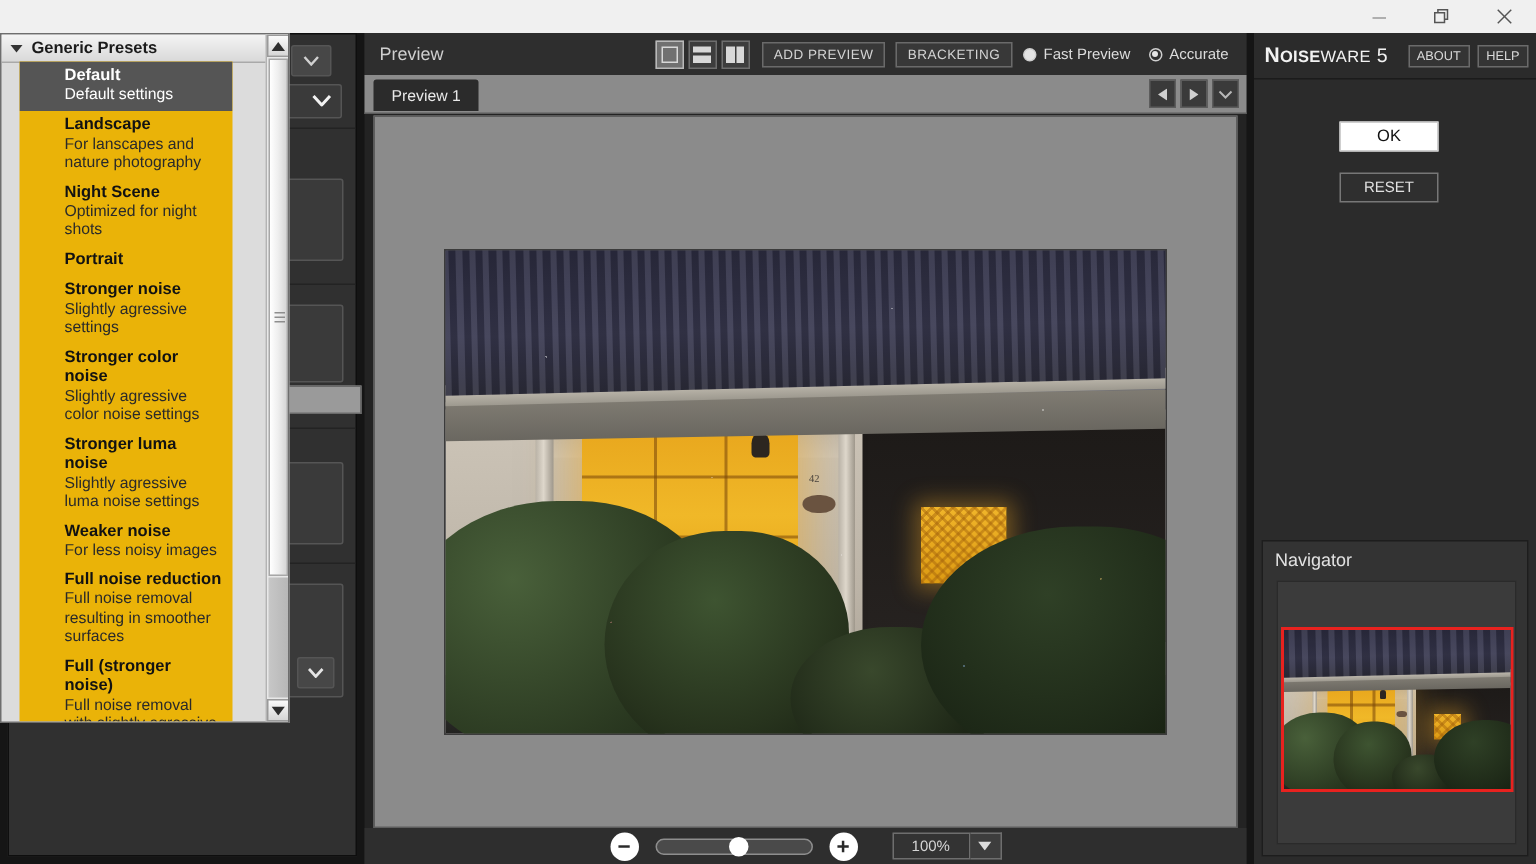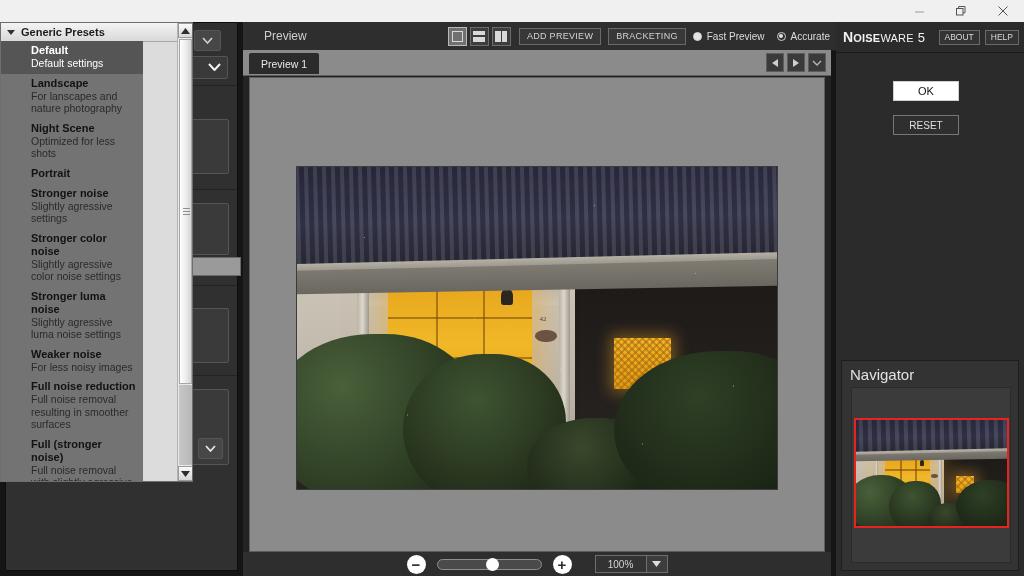--- a/index.html
+++ b/index.html
@@ -74,22 +74,22 @@
     border-bottom: 1px solid #a9a9a9;
     display: flex; align-items: center;
     padding-left: 6px; gap: 6px;
     font-size: 11px; color: #1b1b1b; font-weight: 600;
   }
   .tri-down {
     width:0;height:0;border-left:4px solid transparent;border-right:4px solid transparent;
     border-top:5px solid #333;
   }
   .preset-list {
-    position:absolute; left:0; top:18px; width:142px; bottom:0;
-    background:#737373; overflow:hidden;
+    position:absolute; left:12px; top:18px; width:142px; bottom:0;
+    background:#eab308; overflow:hidden;
   }
   .preset-item { padding: 3px 6px 4px 30px; }
   .preset-item.sel { background:#555; }
   .preset-item.sel .pi-title, .preset-item.sel .pi-desc { color:#fff; }
   .pi-title { font-size: 11px; font-weight: 700; color:#121212; line-height: 13px; }
   .pi-desc  { font-size: 10.5px; color:#2a2a2a; line-height: 12.5px; }
 
   
   .preset-sb {
     position:absolute; right:0; top:0; width:15px; height:458px;
@@ -116,21 +116,21 @@
   }
 
   
   .center {
     position: absolute; left: 243px; top: 0px; width: 588px; height: 554px;
     background: #232323;
   }
   .preview-header {
     position:absolute; left:0; top:0; width:588px; height:28px;
     background:#2e2e2e; border-bottom:1px solid #1a1a1a;
-    display:flex; align-items:center;padding-left:11px;
+    display:flex; align-items:center;
   }
   .preview-title {
     color:#cfcfcf; font-size:12px; padding-left:10px; flex:1;
   }
   .viewmode {
     display:flex; gap:3px; margin-right:8px;
   }
   .vm-btn {
     width:19px;height:19px; background:#3d3d3d; border:1px solid #6d6d6d;
     box-sizing:border-box; display:flex;align-items:center;justify-content:center;
@@ -243,21 +243,21 @@
   .resetbtn {
     position:absolute; left:57px; top:93px; width:66px; height:20px;
     background:#2f2f2f; color:#e0e0e0; font-size:10px;
     display:flex;align-items:center;justify-content:center;
     border:1px solid #777; box-sizing:border-box;
   }
   .nav-panel {
     position:absolute; left:5px; top:338px; width:178px; height:211px;
     background:#333; border:1px solid #1d1d1d; box-sizing:border-box;
   }
-  .nav-title { color:#e2e2e2; font-size:15px; padding:5px 0 0 8px; }
+  .nav-title { color:#e2e2e2; font-size:12px; padding:5px 0 0 8px; }
   .nav-box {
     position:absolute; left:9px; top:26px; width:160px; height:176px;
     background:#3b3b3b; border:1px solid #2a2a2a; box-sizing:border-box;
   }
   .nav-thumb {
     position:absolute; left:2px; top:30px; width:155px; height:110px;
     border:2px solid #e8221f; box-sizing:border-box; overflow:hidden;
     background:#3a3a40;
   }
 
@@ -465,21 +465,21 @@
         <div class="preset-item sel">
           <div class="pi-title">Default</div>
           <div class="pi-desc">Default settings</div>
         </div>
         <div class="preset-item">
           <div class="pi-title">Landscape</div>
           <div class="pi-desc">For lanscapes and nature photography</div>
         </div>
         <div class="preset-item">
           <div class="pi-title">Night Scene</div>
-          <div class="pi-desc">Optimized for less shots</div>
+          <div class="pi-desc">Optimized for night shots</div>
         </div>
         <div class="preset-item">
           <div class="pi-title">Portrait</div>
         </div>
         <div class="preset-item">
           <div class="pi-title">Stronger noise</div>
           <div class="pi-desc">Slightly agressive settings</div>
         </div>
         <div class="preset-item">
           <div class="pi-title">Stronger color noise</div>

